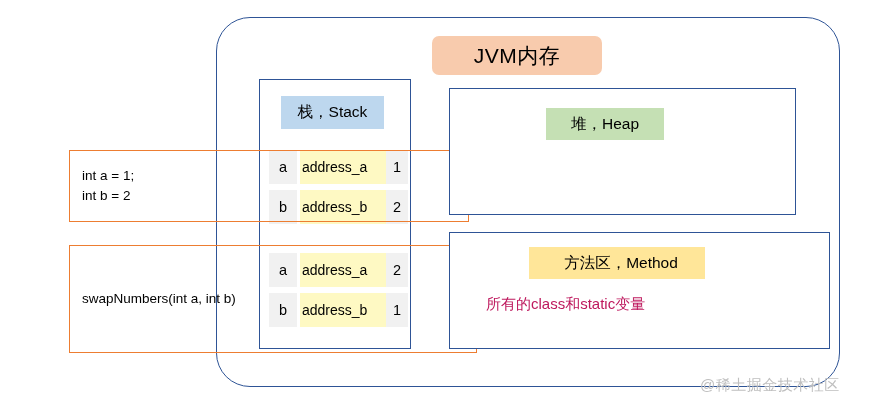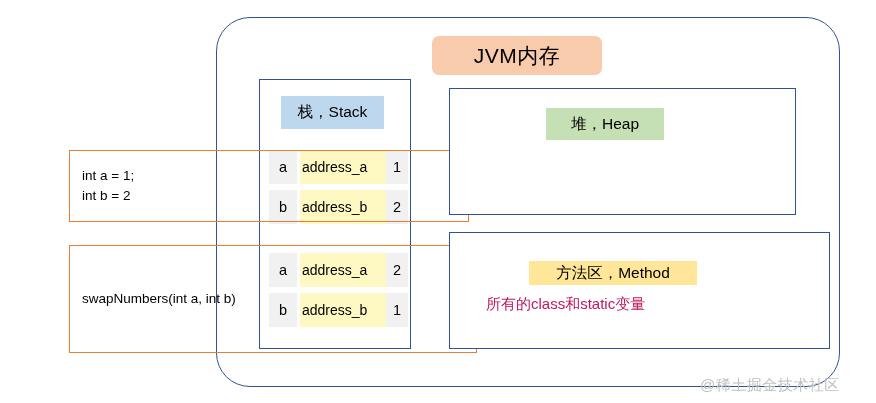--- a/index.html
+++ b/index.html
@@ -185,29 +185,30 @@
     top: 232px;
     width: 381px;
     height: 117px;
     border: 1.4px solid #2E5496;
     box-sizing: border-box;
     background: #ffffff;
   }
   .method-chip {
     position: absolute;
     left: 79px;
-    top: 28px;
+    top: 14px;
     width: 168px;
-    height: 24px;
+    height: 32px;
     background: #FFE699;
     display: flex;
     align-items: center;
     justify-content: center;
     font-size: 15.5px;
     color: #000;
+    padding-left: 8px;
   }
   .method-desc {
     position: absolute;
     left: 36px;
     top: 62px;
     font-size: 15px;
     color: #be185d;
   }
   
   .watermark {

